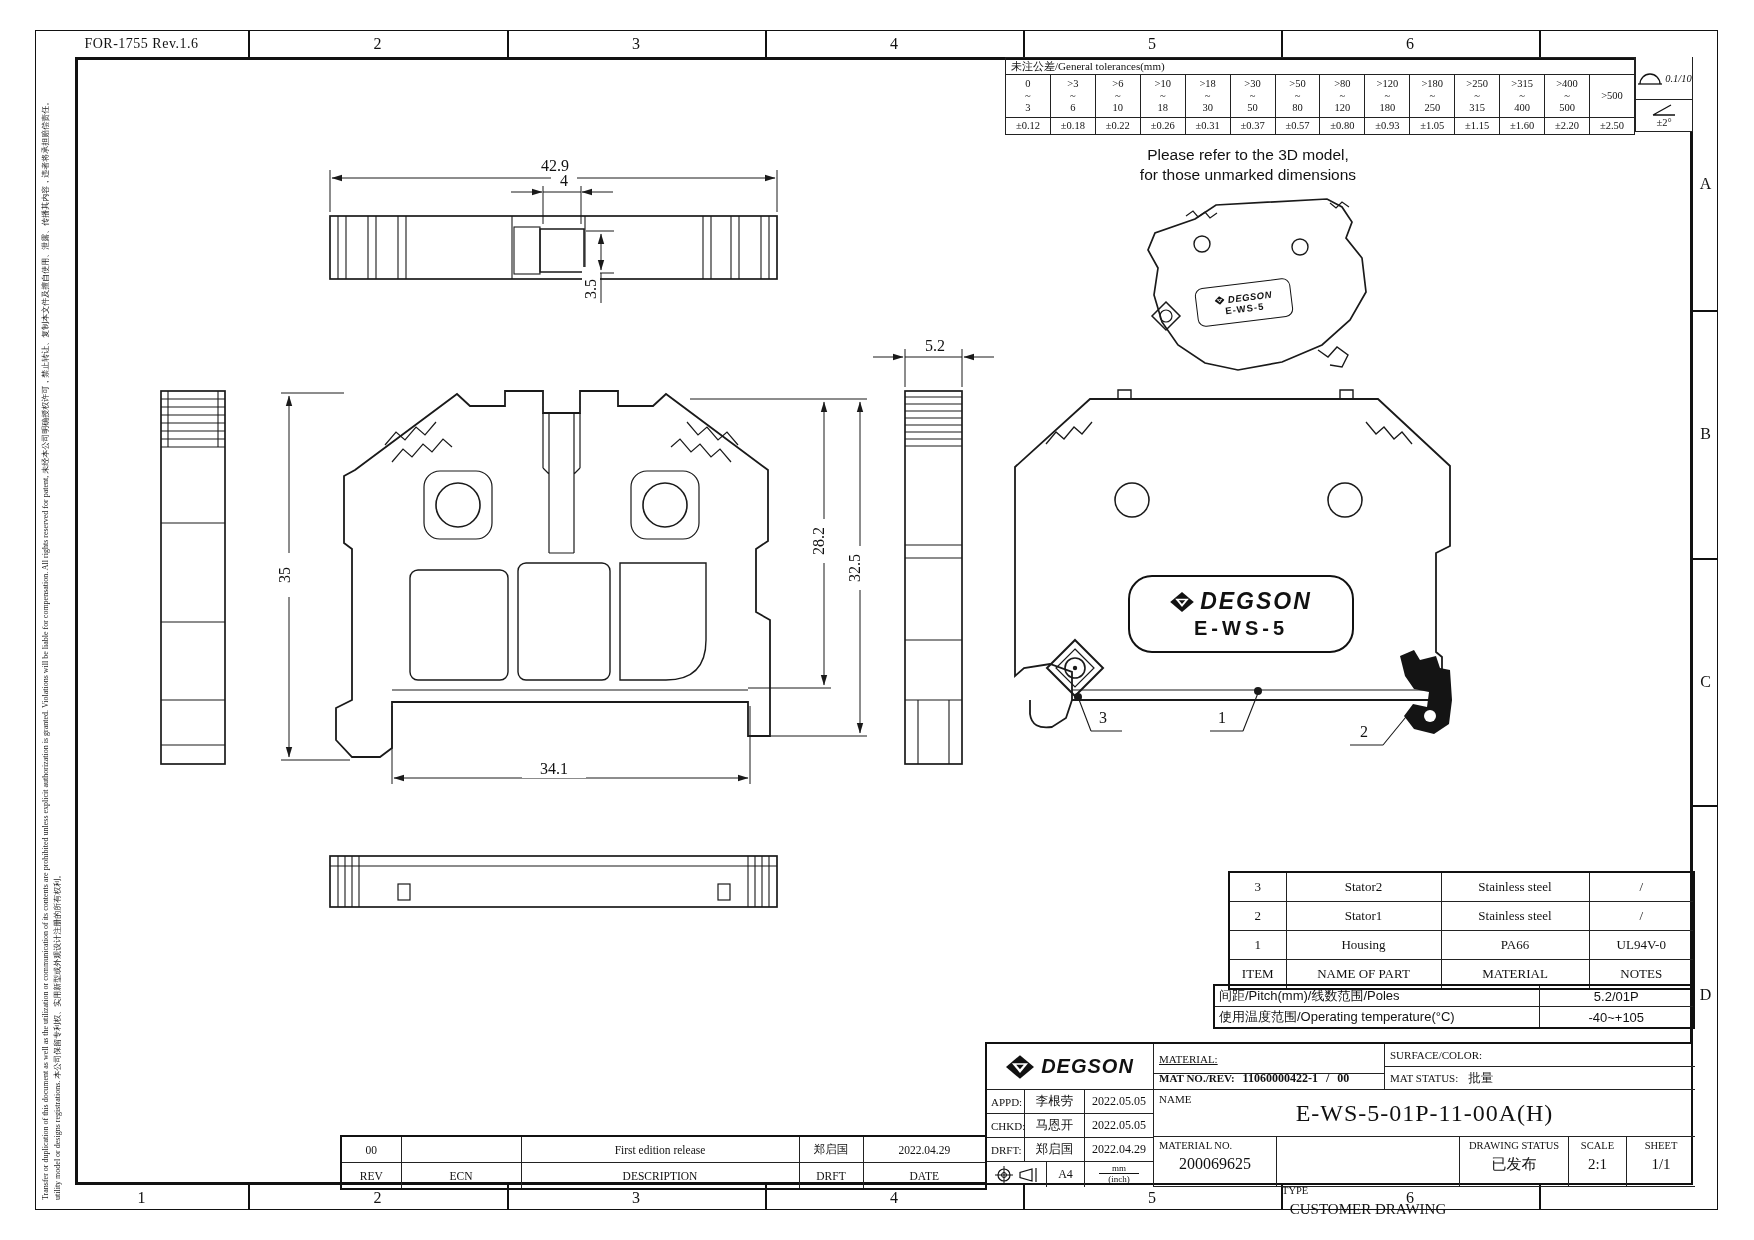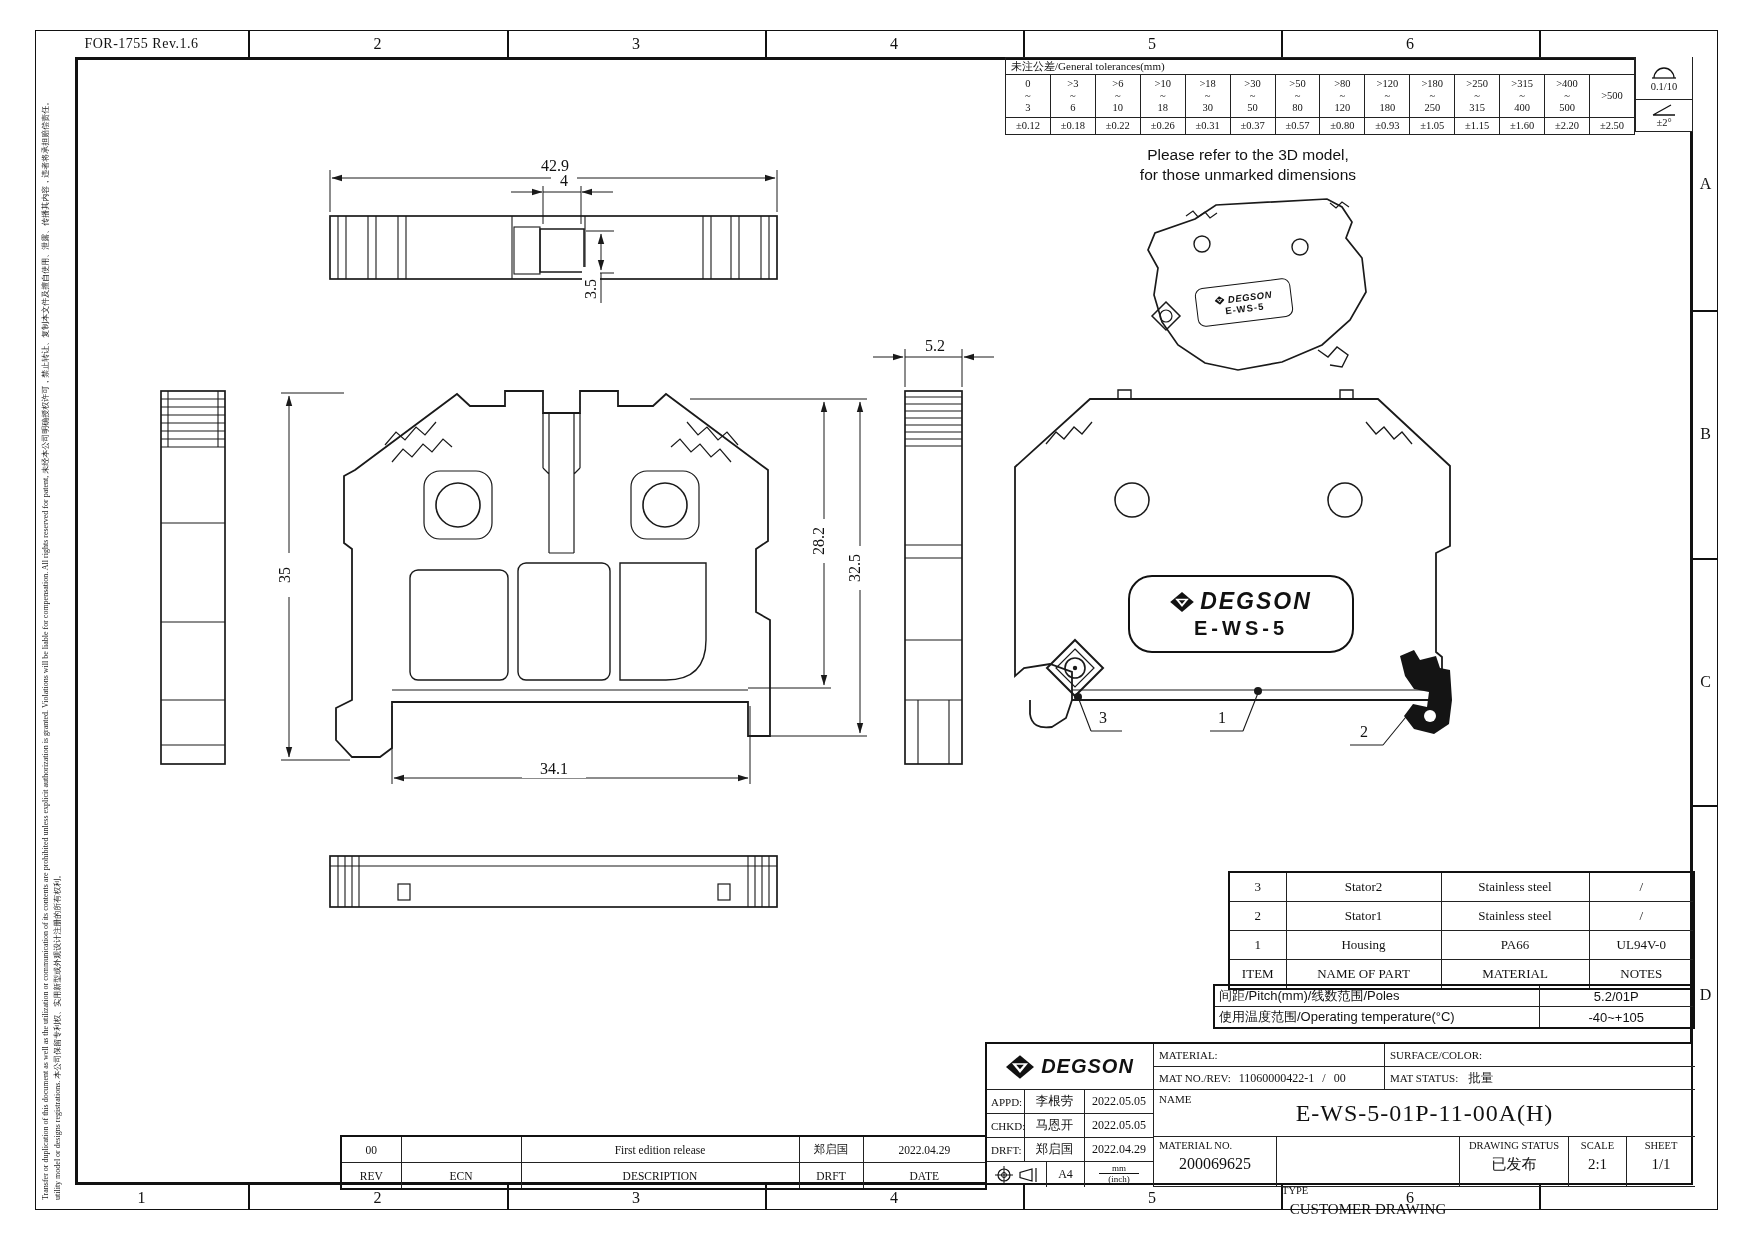--- a/index.html
+++ b/index.html
@@ -259,21 +259,21 @@
       <td class="val">±1.05</td>
       <td class="val">±1.15</td>
       <td class="val">±1.60</td>
       <td class="val">±2.20</td>
       <td class="val">±2.50</td>
     </tr>
   </tbody>
     </table>
 
   <div class="abs flat-box" style="left:1635px;top:57px;width:58px;height:75px;">
-    <div class="flat-cell ctr" style="height:42px;flex-direction:column;gap:1px;">
+    <div class="flat-cell ctr" style="height:42px;flex-direction:row;gap:1px;font-style:italic;">
       <svg width="28" height="15" viewBox="0 0 28 15">
         <path d="M4,13 A10,10 0 0 1 24,13" fill="none" stroke="#111" stroke-width="1.3"></path>
         <line x1="2" y1="13" x2="26" y2="13" stroke="#111" stroke-width="1.3"></line>
       </svg>
       <div class="flat-txt">0.1/10</div>
     </div>
     <div class="ctr" style="height:31px;flex-direction:column;">
       <svg width="26" height="14" viewBox="0 0 26 14">
         <path d="M2,12 H24 M2,12 L20,2" fill="none" stroke="#111" stroke-width="1.3"></path>
       </svg>
@@ -406,23 +406,23 @@
         <polygon points="1,4.5 1,9.5 13,13 13,1" fill="none" stroke="#111" stroke-width="1.2"></polygon>
         <line x1="17" y1="0" x2="17" y2="14" stroke="#111" stroke-width="1.2"></line>
       </svg>
     </div>
     <div class="cell ctr" style="left:60px;top:118px;width:38px;height:25px;font-size:12px;border-bottom:none;">A4</div>
     <div class="cell" style="left:98px;top:118px;width:69px;height:25px;border-bottom:none;">
       <div style="font-size:9px;text-align:center;border-bottom:1px solid #111;margin:1px 14px 0;">mm</div>
       <div style="font-size:9px;text-align:center;">(inch)</div>
     </div>
 
-    <div class="cell lab" style="left:167px;top:0;width:231px;height:23px;display:flex;align-items:center;padding-left:5px;">MATERIAL:</div>
+    <div class="cell lab" style="left:167px;top:0;width:231px;height:30px;display:flex;align-items:center;padding-left:5px;text-decoration:underline;">MATERIAL:</div>
     <div class="cell lab" style="left:398px;top:0;width:310px;height:23px;display:flex;align-items:center;padding-left:5px;border-right:none;">SURFACE/COLOR:</div>
-    <div class="cell" style="left:167px;top:23px;width:231px;height:23px;display:flex;align-items:center;padding-left:5px;gap:8px;">
+    <div class="cell" style="left:167px;top:23px;width:231px;height:23px;display:flex;align-items:center;padding-left:5px;gap:8px;font-weight:bold;">
       <span class="lab">MAT NO./REV:</span>
       <span style="font-size:12px;">11060000422-1</span>
       <span style="font-size:12px;">/</span>
       <span style="font-size:12px;">00</span>
     </div>
     <div class="cell" style="left:398px;top:23px;width:310px;height:23px;display:flex;align-items:center;padding-left:5px;gap:10px;border-right:none;">
       <span class="lab">MAT STATUS:</span>
       <span class="cjk">批量</span>
     </div>
 

